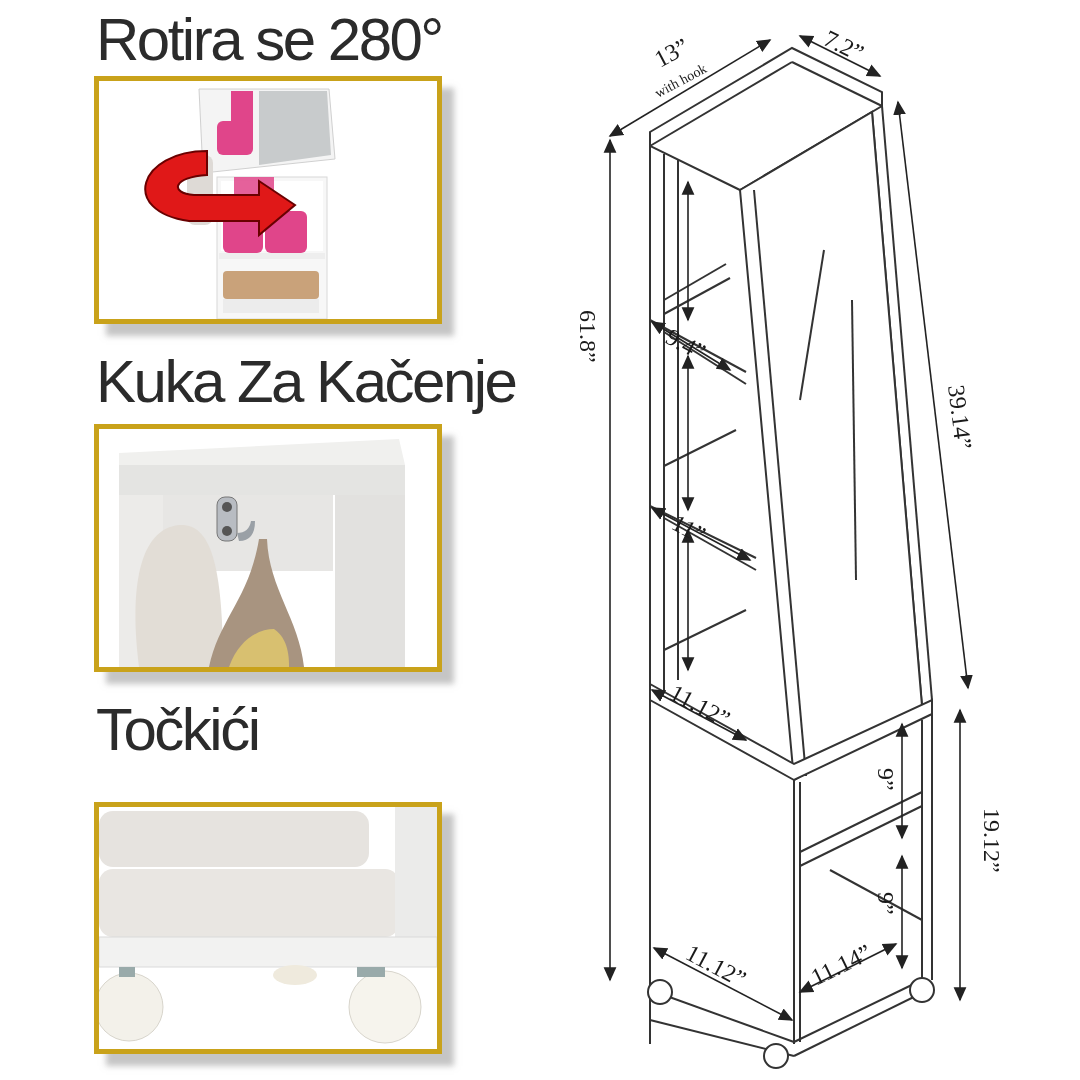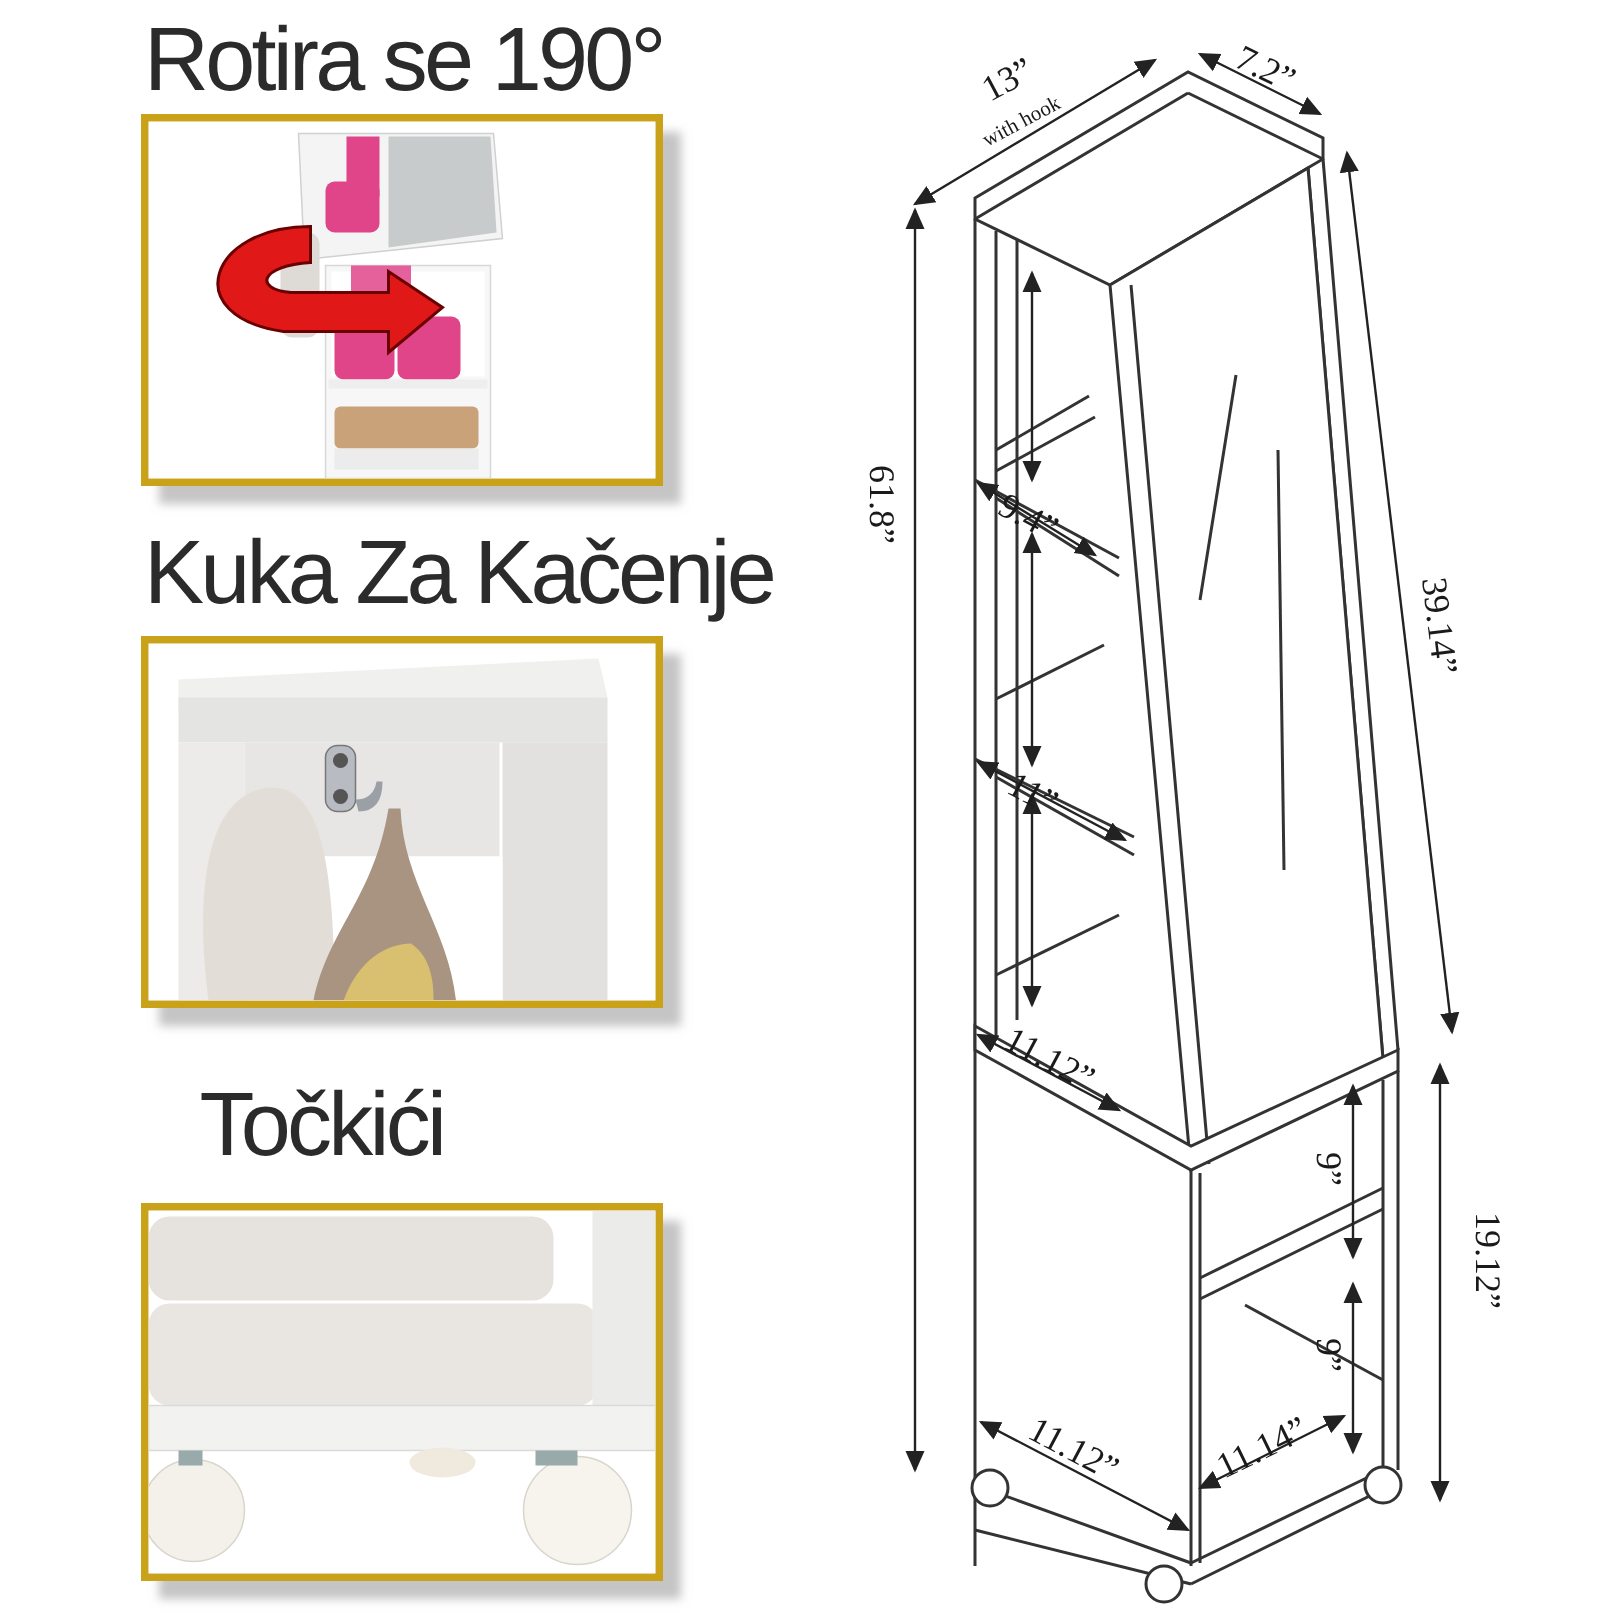--- a/index.html
+++ b/index.html
@@ -37,21 +37,21 @@
   }
   .dim-small {
     font-family: "Liberation Serif", serif;
     font-size: 14px;
     fill: #1a1a1a;
   }
 </style>
 </head>
 <body>
 
-<div class="feature-title" style="top:10px;">Rotira se 190°</div>
+<div class="feature-title" style="top:10px;">Rotira se 280°</div>
 <div class="photo-frame" style="top:76px; height:248px;">
   <svg viewBox="0 0 338 238" preserveAspectRatio="none">
     <rect width="338" height="238" fill="#ffffff"></rect>
 
     <polygon points="100,8 230,8 236,78 104,92" fill="#f4f4f4" stroke="#d0d0d0"></polygon>
     <polygon points="160,10 228,10 232,74 160,84" fill="#c8cbcc"></polygon>
     <rect x="132" y="10" width="22" height="40" fill="#e0458a"></rect>
     <rect x="118" y="40" width="36" height="34" rx="6" fill="#e0458a"></rect>
 
     <rect x="118" y="96" width="110" height="142" fill="#f7f7f7" stroke="#d8d8d8"></rect>
@@ -84,21 +84,21 @@
     <circle cx="128" cy="78" r="5" fill="#555"></circle>
     <circle cx="128" cy="102" r="5" fill="#555"></circle>
     <path d="M138,104 Q150,104 152,92 L156,92 Q156,112 140,112 Z" fill="#9aa0a6"></path>
 
     <path d="M40,238 C30,160 40,100 80,96 C110,94 124,130 124,238 Z" fill="#e2ddd6"></path>
     <path d="M110,238 C120,190 150,170 160,110 L168,110 C170,160 200,190 205,238 Z" fill="#a89480"></path>
     <path d="M130,238 C140,210 160,200 175,200 C190,210 190,230 190,238 Z" fill="#d8c070"></path>
   </svg>
 </div>
 
-<div class="feature-title" style="top:720px;margin-left:37px;">Točkići</div>
+<div class="feature-title" style="top:700px;">Točkići</div>
 <div class="photo-frame" style="top:802px; height:252px;">
   <svg viewBox="0 0 338 242" preserveAspectRatio="none">
     <rect width="338" height="242" fill="#ffffff"></rect>
     <rect x="0" y="4" width="270" height="56" rx="14" fill="#e6e3df"></rect>
     <rect x="0" y="62" width="300" height="68" rx="14" fill="#e9e6e2"></rect>
     <rect x="296" y="0" width="42" height="134" fill="#ebebea"></rect>
     <rect x="0" y="130" width="338" height="30" fill="#f2f2f1" stroke="#dadada"></rect>
     <circle cx="30" cy="200" r="34" fill="#f3f1ea" stroke="#d8d5cc"></circle>
     <rect x="20" y="160" width="16" height="10" fill="#9aa"></rect>
     <ellipse cx="196" cy="168" rx="22" ry="10" fill="#efeadd"></ellipse>

